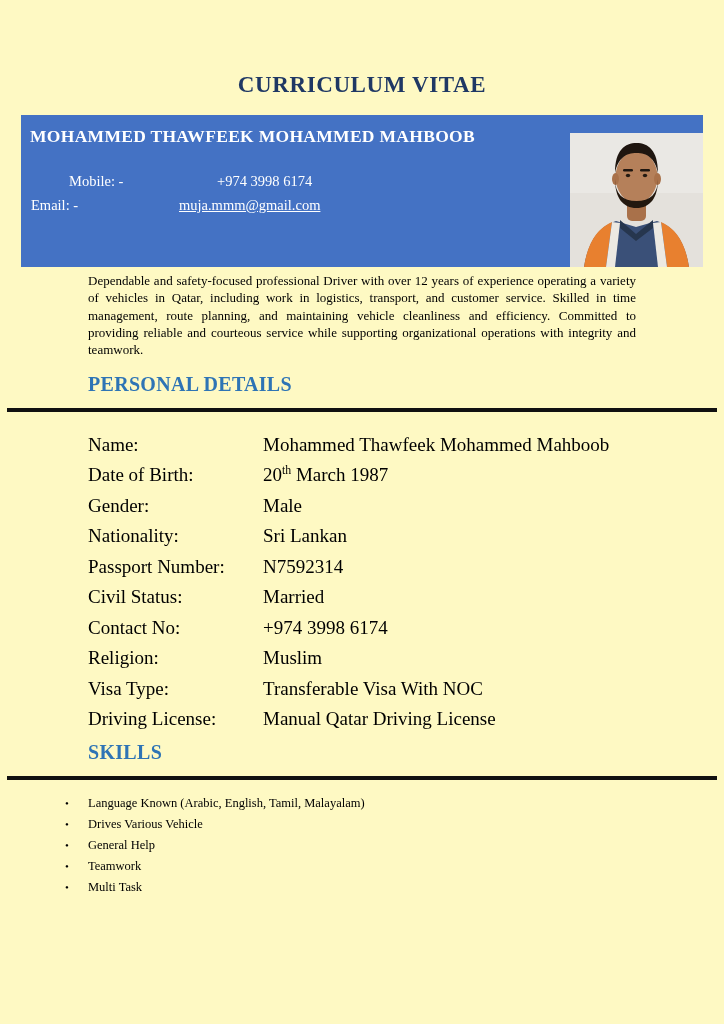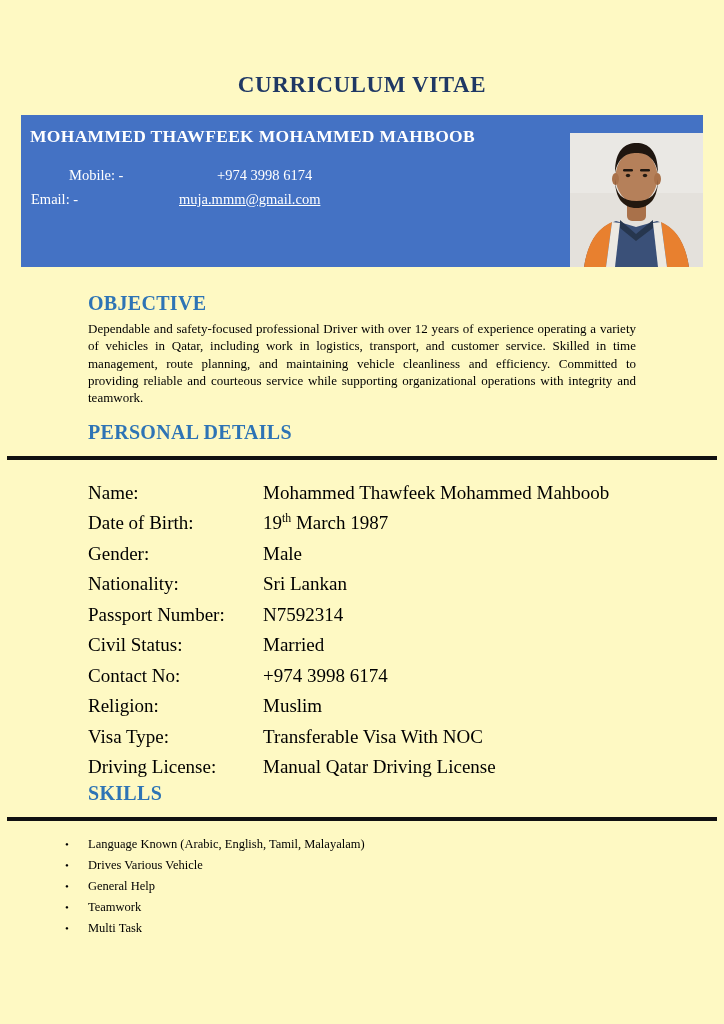--- a/index.html
+++ b/index.html
@@ -29,42 +29,42 @@
     position: relative;
     color: #ffffff;
   }
   .header-name {
     padding: 11px 0 0 9px;
     font-size: 17.5px;
     font-weight: bold;
     letter-spacing: 0.3px;
   }
   .contact-row { display: flex; padding-left: 10px; font-size: 14.5px; }
-  .contact-row.mobile { margin-top: 20px; padding-left: 48px; }
+  .contact-row.mobile { margin-top: 26px; padding-left: 48px; }
   .contact-row.email  { margin-top: 7px; }
   .contact-label { width: 148px; flex: none; }
   .email-link { color: #ffffff; text-decoration: underline; cursor: pointer; }
   .photo-wrap {
     position: absolute;
     right: 0; top: 18px; bottom: 0;
     width: 133px;
     background: #e2dfda;
     overflow: hidden;
   }
   .photo-wrap svg { display: block; width: 100%; height: 100%; }
   .section-heading {
     margin: 0 88px;
     color: #2e74b5;
     font-size: 20px;
     font-weight: bold;
     letter-spacing: 0.3px;
   }
   .heading-objective { margin-top: 25px; }
   .heading-personal  { margin-top: 15px; }
-  .heading-skills    { margin-top: 0; }
+  .heading-skills    { margin-top: 7px; }
   .objective-text {
     margin: 5px 88px 12px 88px;
     font-size: 13px;
     line-height: 1.33;
     text-align: justify;
   }
   .divider {
     margin: 12px 7px 0 7px;
     height: 4px;
     background: #111111;
@@ -135,34 +135,33 @@
         <path d="M45,46 C45,65 53,75 66.5,75 C80,75 88,65 88,46 C88,61 80,68 66.5,68 C53,68 45,61 45,46 Z" fill="#23180f"></path>
 
         <rect x="53" y="36" width="10" height="2.4" rx="1.2" fill="#1f1610"></rect>
         <rect x="70" y="36" width="10" height="2.4" rx="1.2" fill="#1f1610"></rect>
         <ellipse cx="58" cy="42.5" rx="2.2" ry="1.8" fill="#241a12"></ellipse>
         <ellipse cx="75" cy="42.5" rx="2.2" ry="1.8" fill="#241a12"></ellipse>
       </svg>
     </div>
   </div>
 
-  <div class="section-heading heading-objective">OBJECTIVE</div>
   <p class="objective-text">Dependable and safety-focused professional Driver with over 12 years of experience operating a variety of vehicles in Qatar, including work in logistics, transport, and customer service. Skilled in time management, route planning, and maintaining vehicle cleanliness and efficiency. Committed to providing reliable and courteous service while supporting organizational operations with integrity and teamwork.</p>
 
   <div class="section-heading heading-personal">PERSONAL DETAILS</div>
   <div class="divider"></div>
 
   <div class="details-table">
     <div class="detail-row">
       <span class="detail-label">Name:</span>
       <span class="detail-value">Mohammed Thawfeek Mohammed Mahboob</span>
     </div>
     <div class="detail-row">
       <span class="detail-label">Date of Birth:</span>
-      <span class="detail-value"><span>19</span><sup>th</sup><span> March 1987</span></span>
+      <span class="detail-value"><span>20</span><sup>th</sup><span> March 1987</span></span>
     </div>
     <div class="detail-row">
       <span class="detail-label">Gender:</span>
       <span class="detail-value">Male</span>
     </div>
     <div class="detail-row">
       <span class="detail-label">Nationality:</span>
       <span class="detail-value">Sri Lankan</span>
     </div>
     <div class="detail-row">

